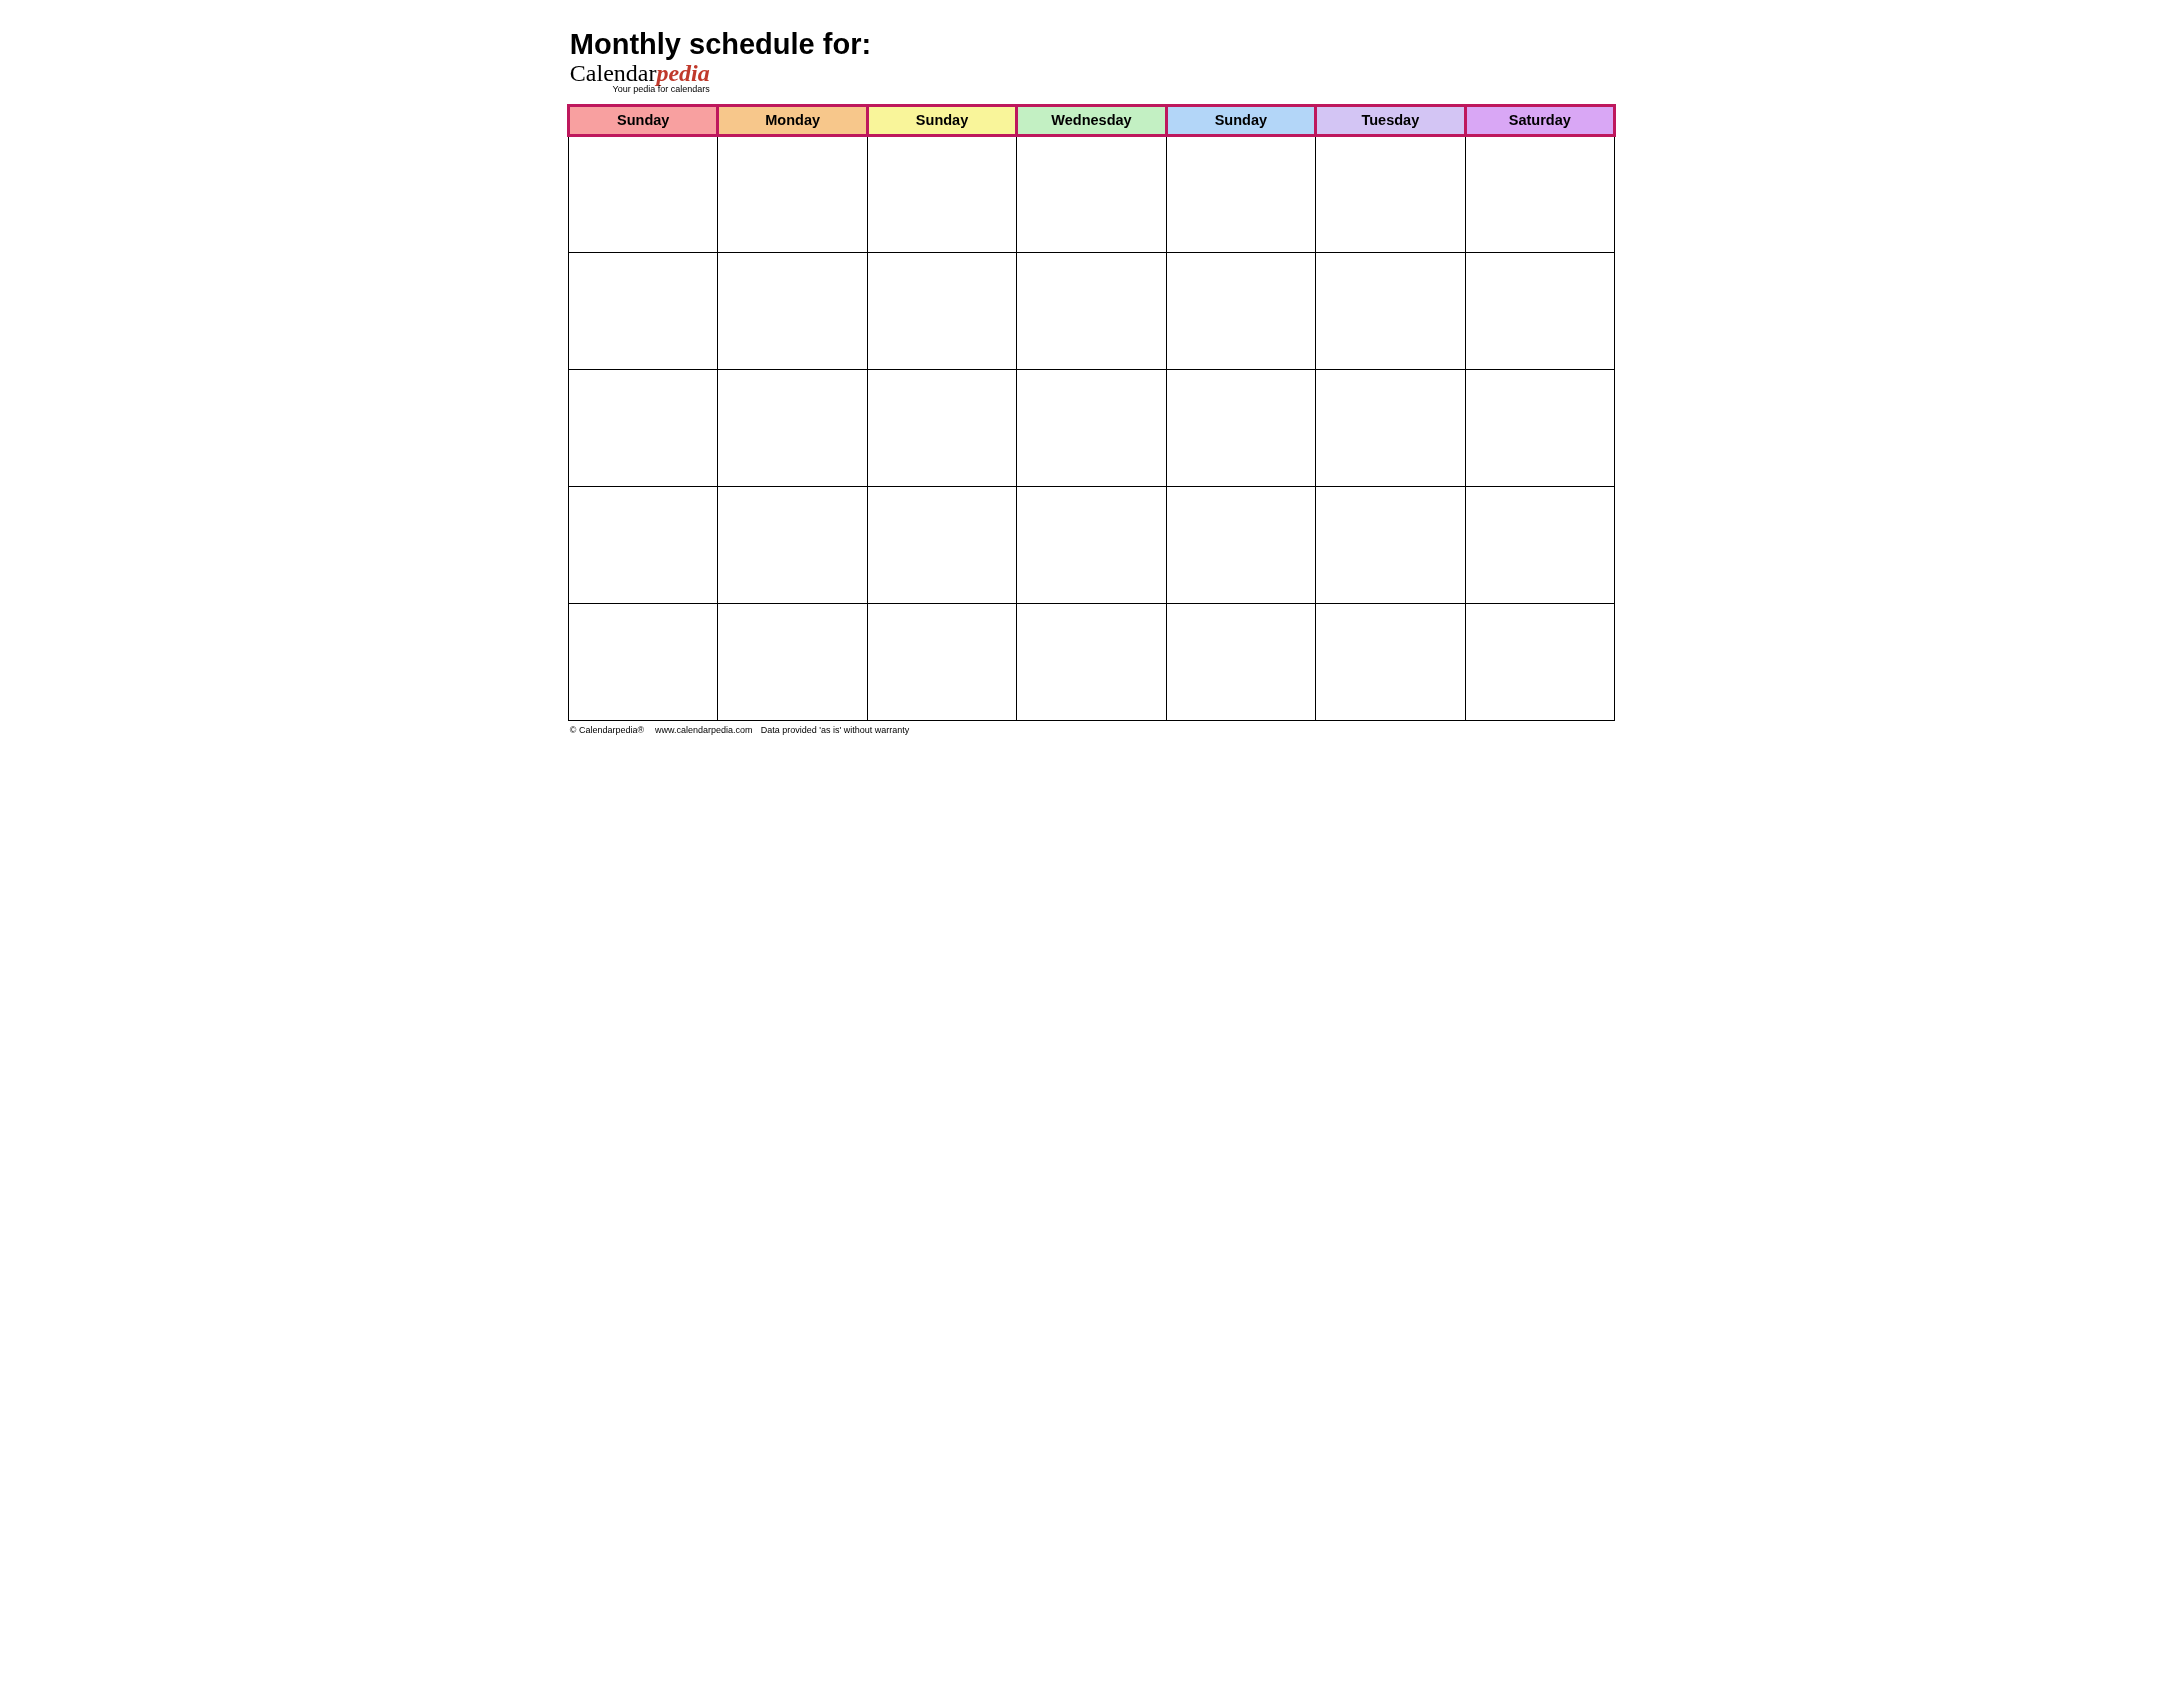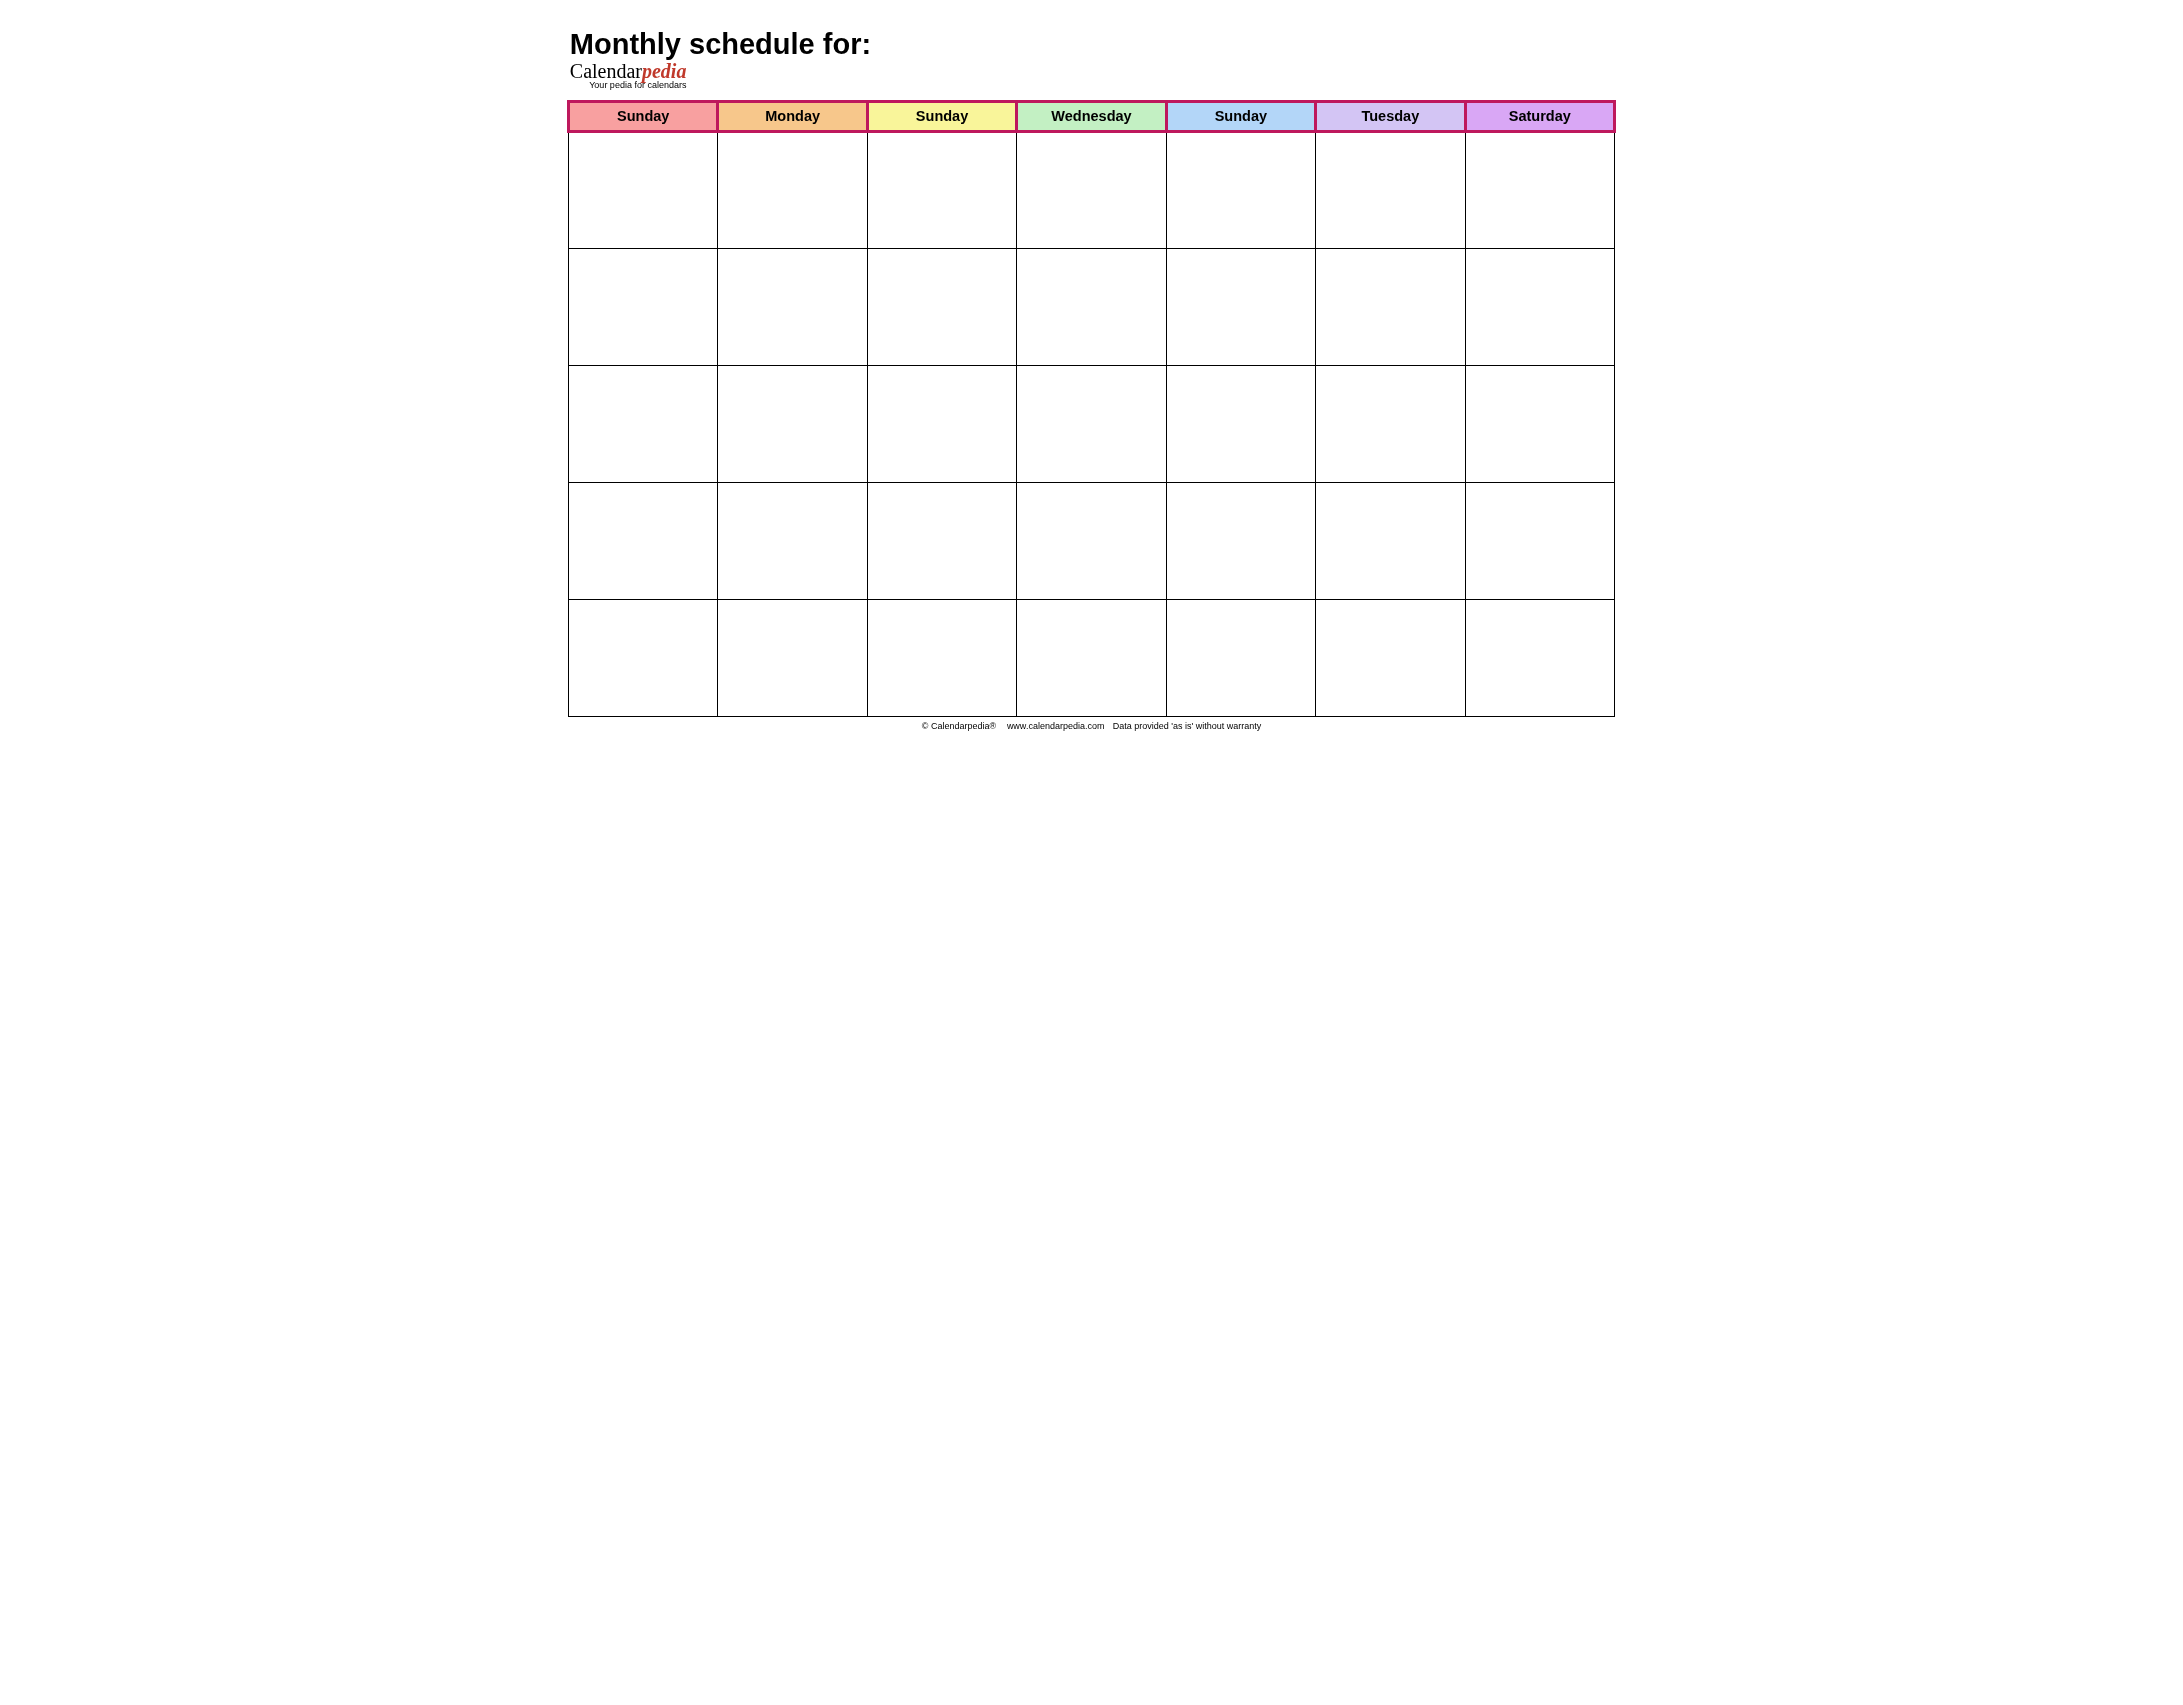--- a/index.html
+++ b/index.html
@@ -27,21 +27,21 @@
     .title {
       font-size: 29px;
       font-weight: bold;
       color: #000;
     }
     .brand {
       text-align: right;
       line-height: 1.05;
     }
     .brand-name {
-      font-size: 20px;
+      font-size: 24px;
       font-weight: normal;
       font-family: Georgia, 'Times New Roman', serif;
     }
     .brand-name .prefix {
       color: #000;
     }
     .brand-name .suffix {
       color: #c0392b;
       font-weight: bold;
       font-style: italic;
@@ -72,21 +72,21 @@
     }
     .day-sun { background-color: #f8a0a0; }
     .day-mon { background-color: #f7c78b; }
     .day-tue { background-color: #f9f59a; }
     .day-wed { background-color: #c3f0c3; }
     .day-thu { background-color: #b3d6f8; }
     .day-fri { background-color: #d3c5f4; }
     .day-sat { background-color: #d9a7f5; }
     .footer {
       display: flex;
-      justify-content: center;
+      justify-content: flex-start;
       font-size: 9px;
       color: #000;
       margin-top: 4.1px;
       padding: 0 2.8px;
     }
     .footer-left span {
       margin-right: 8.3px;
     }
   </style>
 </head>

